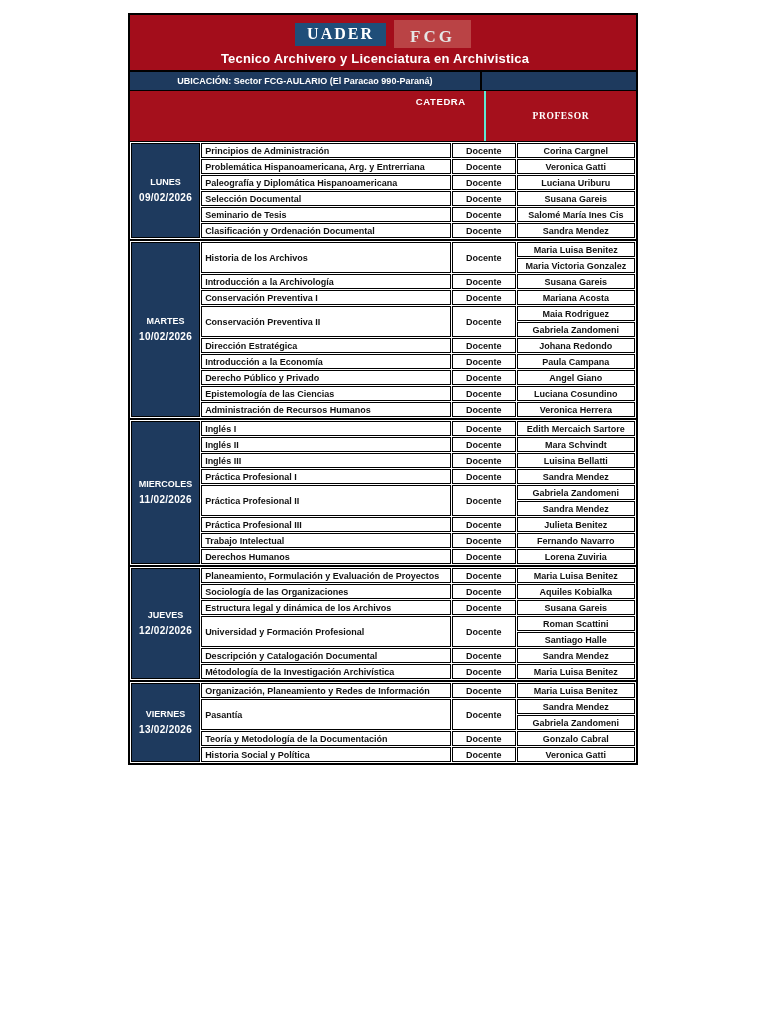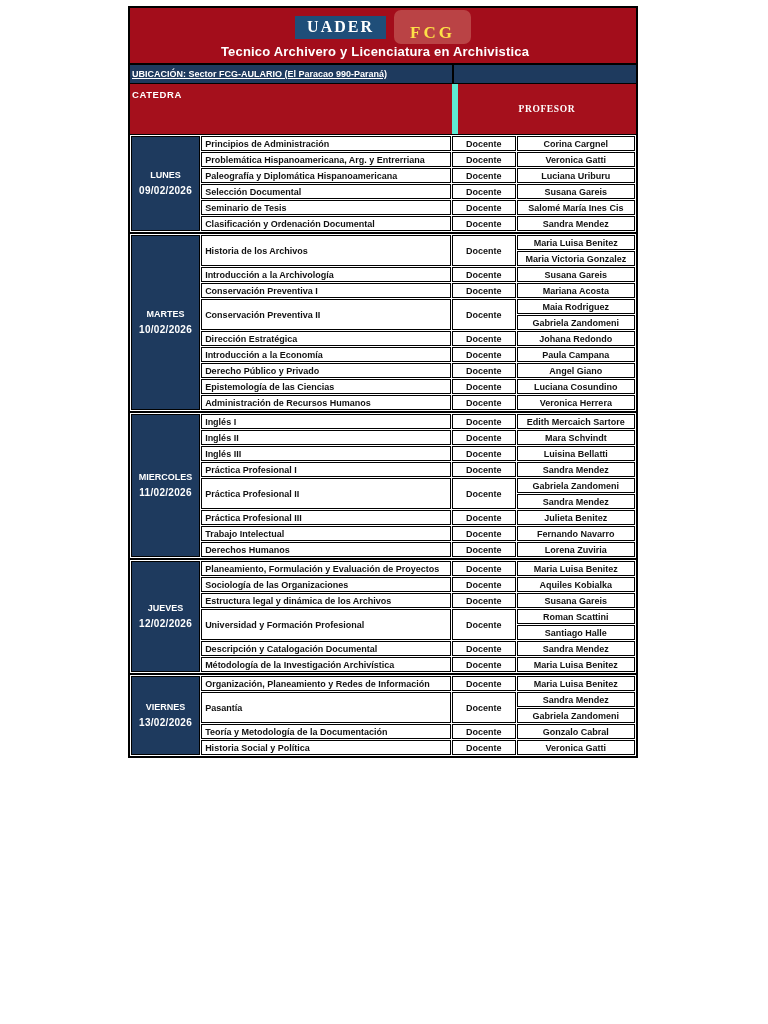--- a/index.html
+++ b/index.html
@@ -4,58 +4,58 @@
 <style>
   html,body{margin:0;padding:0;background:#ffffff;}
   .page{
     position:relative;
     width:768px;height:1024px;
     background:#ffffff;
     font-family:"Liberation Sans","DejaVu Sans",sans-serif;
     overflow:hidden;
   }
   .doc{
-    position:absolute;left:128px;top:6px;width:506px;
+    position:absolute;left:128px;top:13px;width:506px;
     border:2px solid #000000;
     background:#ffffff;
   }
   
   .banner{background:#A30D1B;padding-top:5px;text-align:center;}
   .logos{display:flex;justify-content:center;align-items:center;height:28px;}
   .logo-uader{
     background:#1F4E79;color:#ffffff;
     font-family:"Liberation Serif","DejaVu Serif",serif;
     font-weight:bold;font-size:16px;letter-spacing:2px;
     padding:3px 12px 4px 12px;line-height:1;
   }
   .logo-fcg{
-    background:#BA4345;color:#fde047;
+    background:#BA4345;color:#e5e5e5;
     font-family:"Liberation Serif","DejaVu Serif",serif;
     font-weight:bold;font-size:17px;letter-spacing:3px;
-    padding:14px 16px 3px 16px;line-height:1;margin-left:8px;border-radius:7px;
+    padding:8px 16px 3px 16px;line-height:1;margin-left:8px;
   }
   .doc-title{
     color:#ffffff;font-weight:bold;font-size:13px;
     padding:3px 16px 4px 0;letter-spacing:0.2px;
   }
   
   .info-row{
     display:flex;background:#1E3A5E;
     border-top:2px solid #000000;border-bottom:1px solid #000000;
     color:#ffffff;font-weight:bold;font-size:9px;
   }
-  .info-left{flex:0 0 62.8%;text-align:left;padding:4px 2px;border-right:2px solid #000000;text-decoration:underline;}
+  .info-left{flex:0 0 62.8%;text-align:center;padding:4px 16px;border-right:2px solid #000000;}
   .info-right{flex:1;text-align:center;padding:4px 2px;}
   
   .colhead-row{
     display:flex;background:#A5101C;
     border-bottom:1px solid #000000;
     color:#ffffff;font-weight:bold;font-size:9.5px;letter-spacing:0.6px;
   }
-  .colhead-left{flex:0 0 62.8%;text-align:left;padding:5px 2px;border-right:6px solid #5eead4;}
+  .colhead-left{flex:0 0 62.8%;text-align:right;padding:5px 18px;border-right:2px solid #5eead4;}
   .colhead-right{flex:1;text-align:center;padding:20px 2px;font-family:Liberation Serif, serif;}
   
   .sections{background:#ffffff;}
   table.section{
     border-collapse:separate;border-spacing:1px;
     width:100%;table-layout:fixed;
   }
   table.section + table.section{border-top:2px solid #000000;}
   col.c-day{width:69px;}
   col.c-cat{width:249px;}

